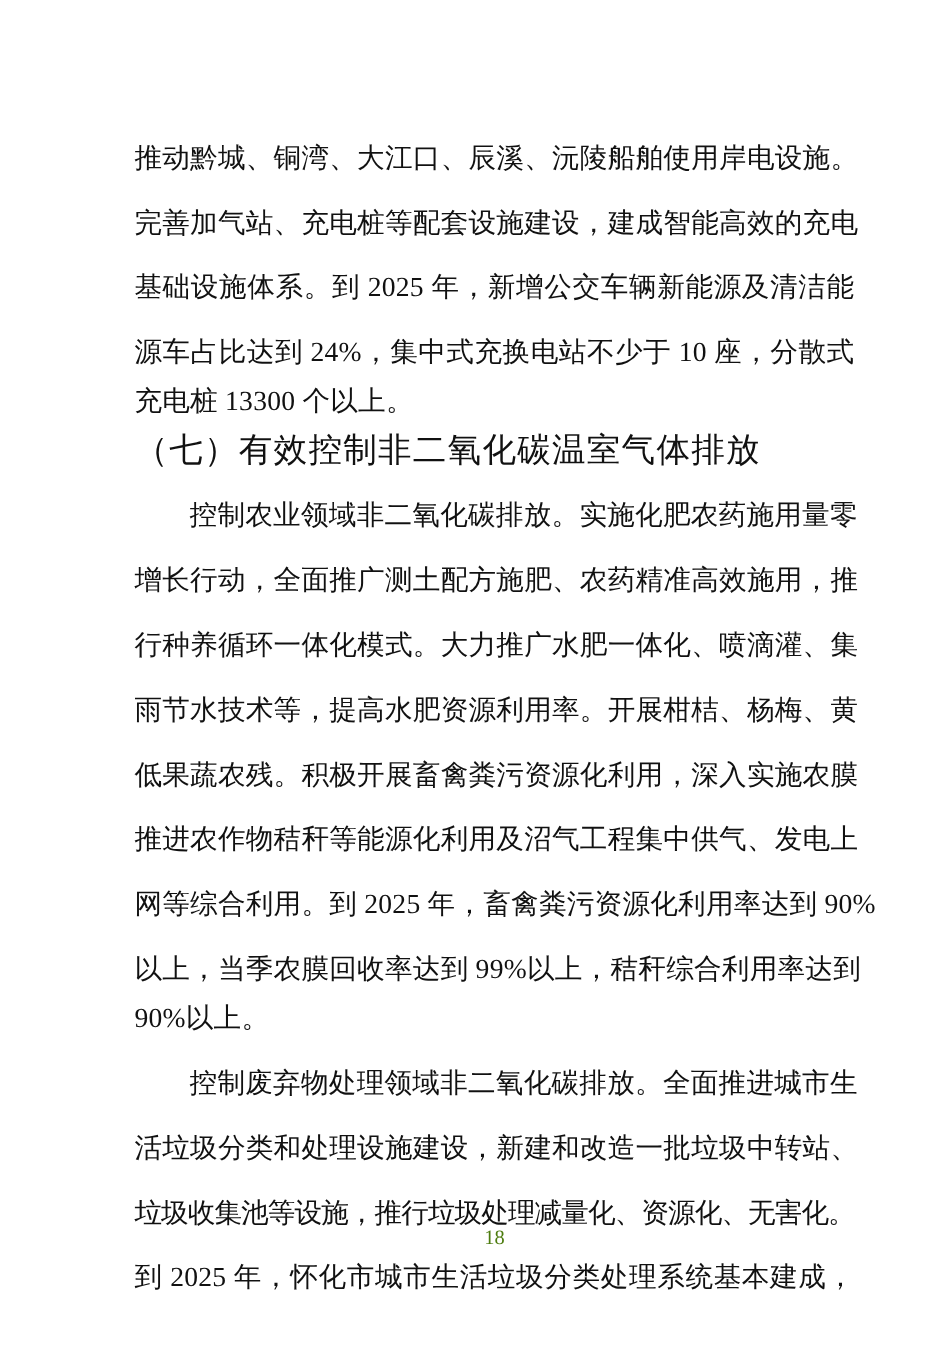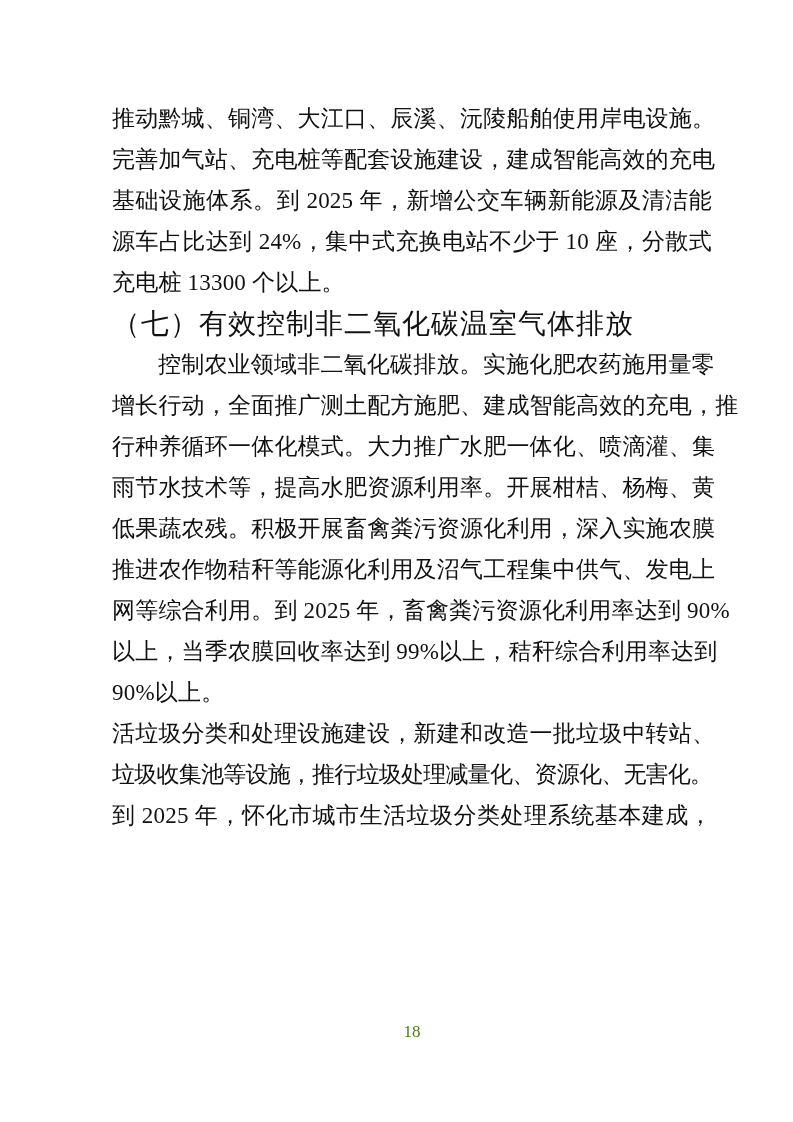--- a/index.html
+++ b/index.html
@@ -27,20 +27,21 @@
     line-height: 41px;
     font-size: 23px;
     white-space: nowrap;
     text-align: justify;
     text-align-last: left;
     letter-spacing: 0.2px;
   }
   .line.j {
     text-align-last: justify;
     text-justify: inter-character;
+    margin-top: 13px;
   }
   .line.indent {
     text-indent: 46px;
   }
   .line.heading {
     font-weight: 400;
     font-size: 28px;
     text-align-last: left;
     letter-spacing: 1px;
   }
@@ -71,29 +72,32 @@
     <div class="line j">完善加气站、充电桩等配套设施建设，建成智能高效的充电</div>
     <div class="line j">基础设施体系。到 2025 年，新增公交车辆新能源及清洁能</div>
     <div class="line j">源车占比达到 24%，集中式充换电站不少于 10 座，分散式</div>
     <div class="line">充电桩 13300 个以上。</div>
 
     <div class="line heading">（七）有效控制非二氧化碳温室气体排放</div>
 
     <div class="line j indent">
       <span class="bold-lead">控制农业领域非二氧化碳排放。</span><span>实施化肥农药施用量零</span>
     </div>
-    <div class="line j">增长行动，全面推广测土配方施肥、建成智能高效的充电，推</div>
+    <div class="line j">增长行动，全面推广测土配方施肥、农药精准高效施用，推</div>
     <div class="line j">行种养循环一体化模式。大力推广水肥一体化、喷滴灌、集</div>
     <div class="line j">雨节水技术等，提高水肥资源利用率。开展柑桔、杨梅、黄</div>
     <div class="line j">低果蔬农残。积极开展畜禽粪污资源化利用，深入实施农膜</div>
     <div class="line j">推进农作物秸秆等能源化利用及沼气工程集中供气、发电上</div>
     <div class="line j">网等综合利用。到 2025 年，畜禽粪污资源化利用率达到 90%</div>
     <div class="line j">以上，当季农膜回收率达到 99%以上，秸秆综合利用率达到</div>
     <div class="line">90%以上。</div>
 
+    <div class="line j indent">
+      <span class="bold-lead">控制废弃物处理领域非二氧化碳排放。</span><span>全面推进城市生</span>
+    </div>
     <div class="line j">活垃圾分类和处理设施建设，新建和改造一批垃圾中转站、</div>
     <div class="line j tight">垃圾收集池等设施，推行垃圾处理减量化、资源化、无害化。</div>
     <div class="line j">到 2025 年，怀化市城市生活垃圾分类处理系统基本建成，</div>
 
   </div>
 
   <div class="pagenum">18</div>
 </div>
 
 </body></html>

